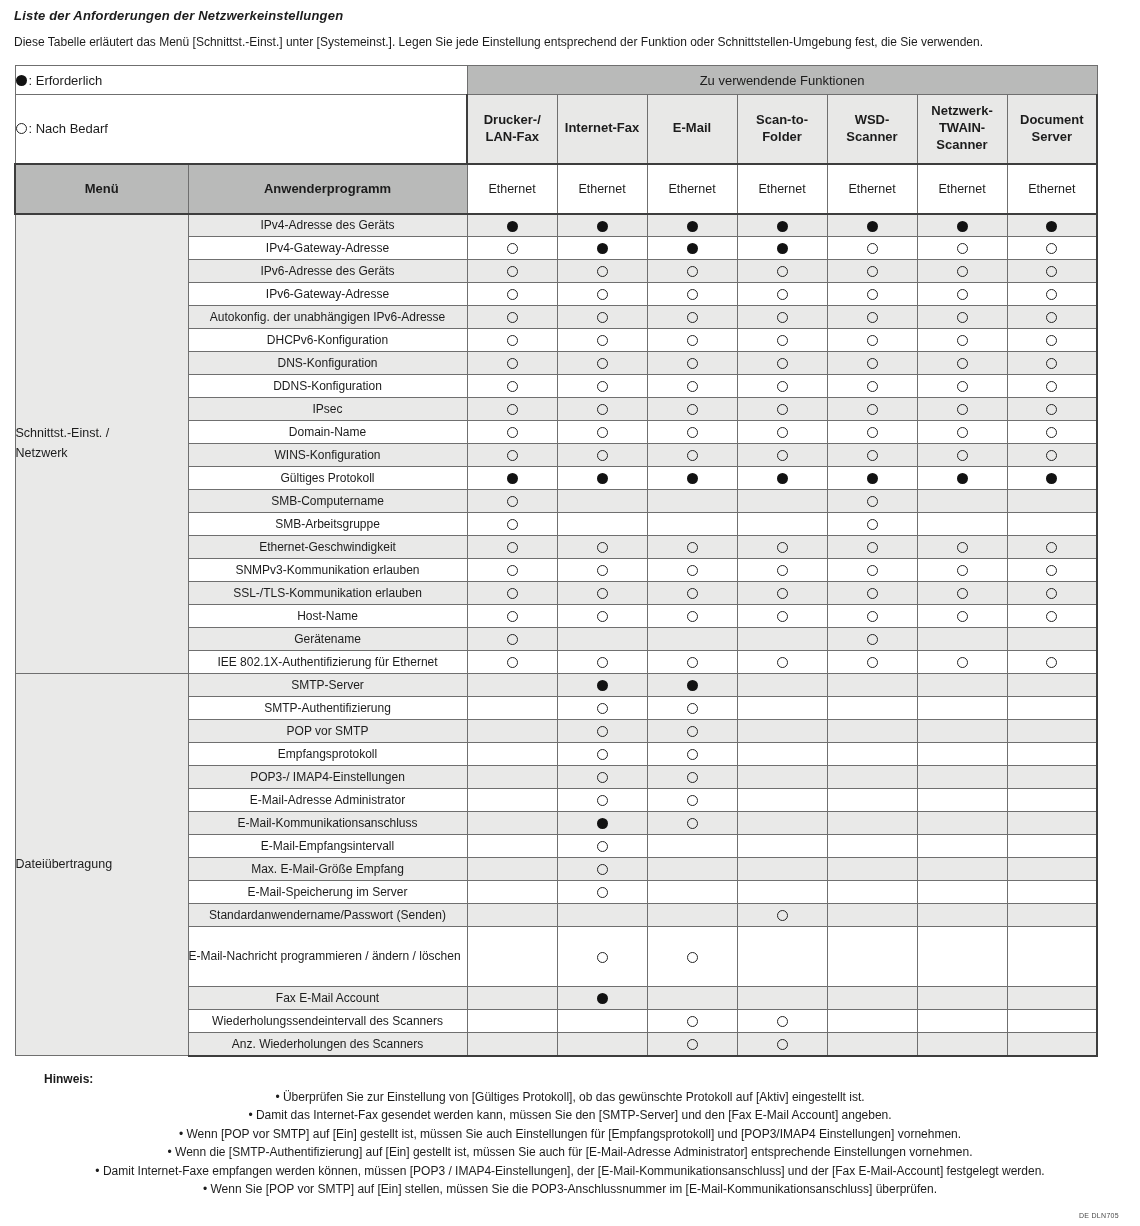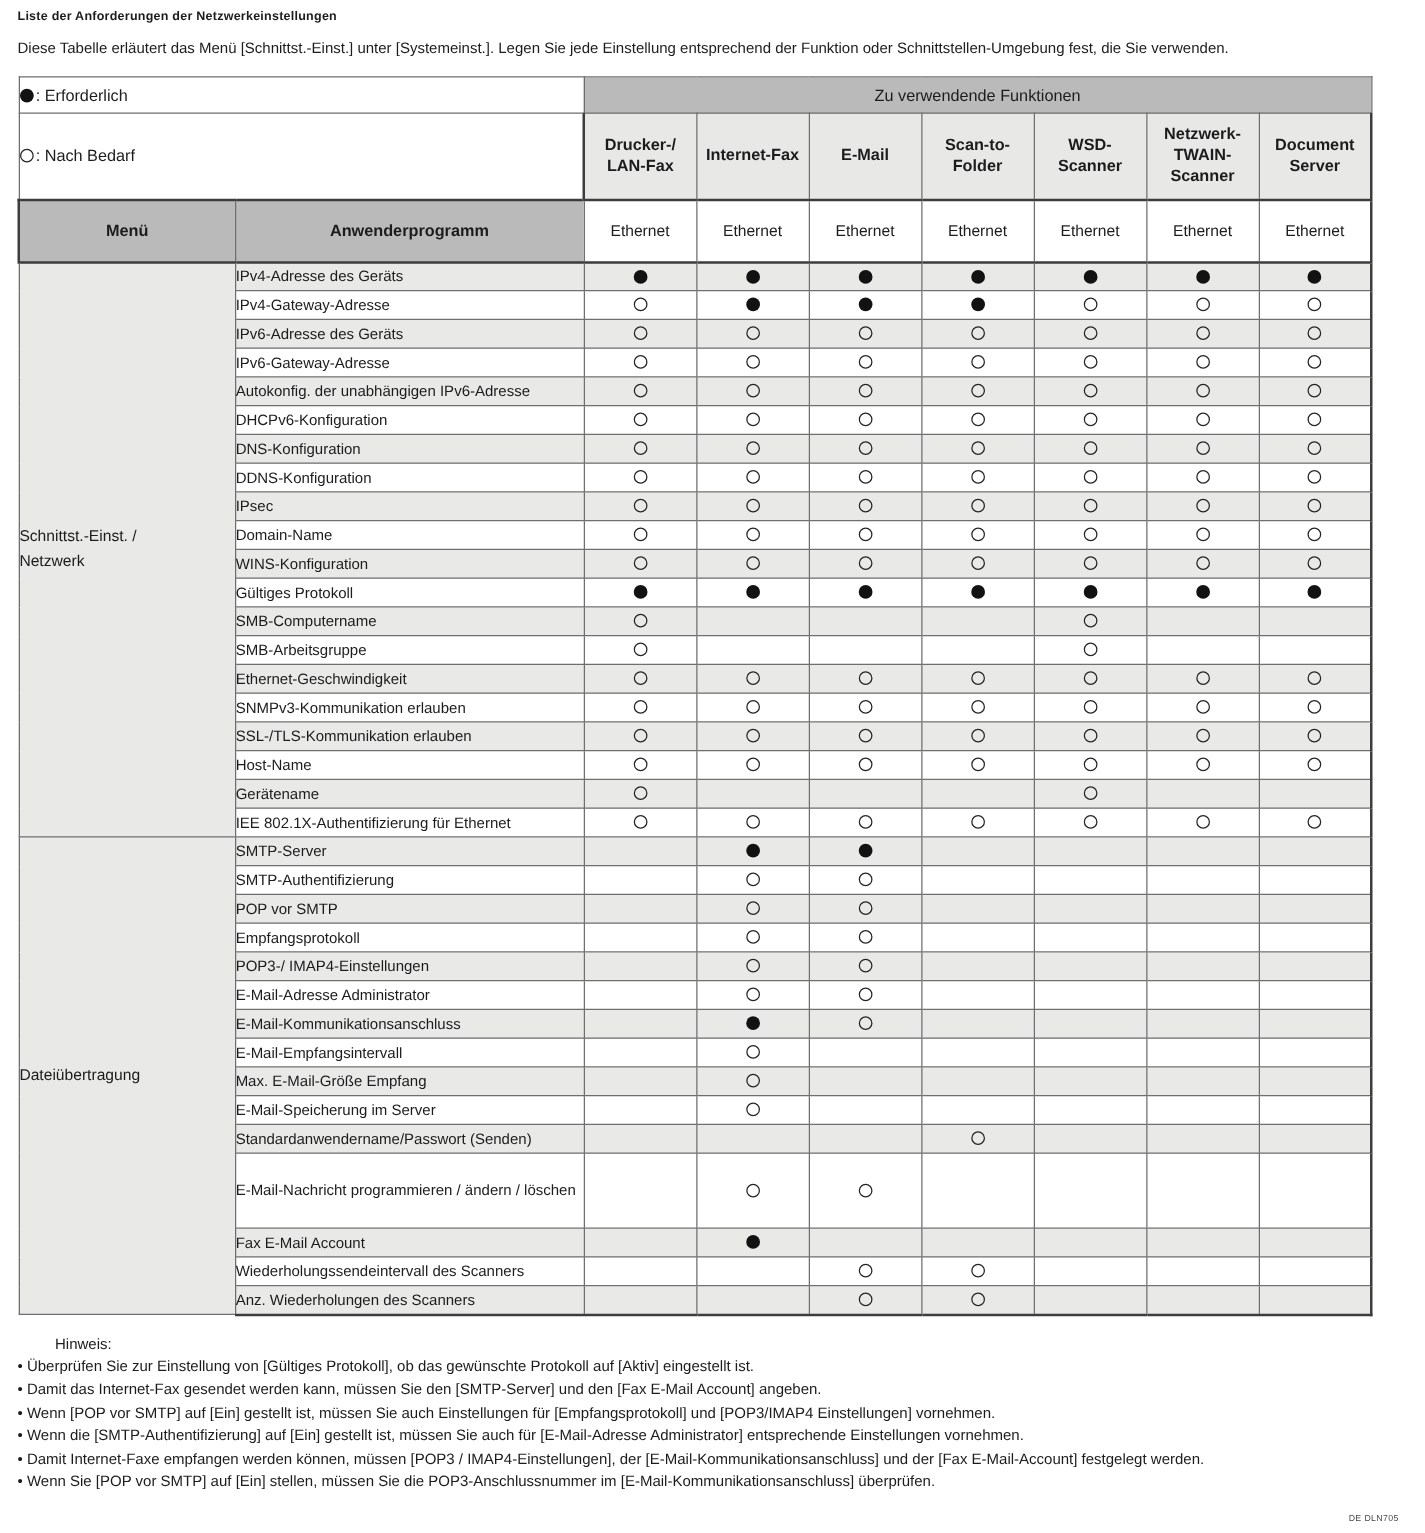--- a/index.html
+++ b/index.html
@@ -2,21 +2,21 @@
 <html><head>
 <meta charset="utf-8">
 <style>
   html,body{margin:0;padding:0;}
   body{
     width:1140px;height:1226px;background:#ffffff;position:relative;
     font-family:"Liberation Sans", sans-serif;color:#1c1c1c;
     -webkit-font-smoothing:antialiased;
   }
   .page{padding:8px 0 0 14px;}
-  .title{font-size:10px;font-weight:bold;margin:0;letter-spacing:0.2px;}
+  .title{font-size:13px;font-weight:bold;margin:0;letter-spacing:0.2px;font-style:italic;}
   .subtitle{font-size:12px;margin:12px 0 16px 0;}
 
   table.req{border-collapse:collapse;table-layout:fixed;width:1082px;margin-top:11px;}
   table.req th, table.req td{border:1px solid #6f6f6f;padding:0;font-weight:normal;}
 
   
   td.legend-cell{border:none;background:#fff;vertical-align:middle;padding-left:13px;}
   .legend-item{display:flex;align-items:center;font-size:13px;}
   .legend-item .lg-label{margin-left:2px;}
 
@@ -47,33 +47,33 @@
   tbody tr{height:23px;background:#ffffff;}
   tbody tr:nth-child(odd){background:#e9e9e8;}
   tbody tr.tall{height:60px;}
   tbody tr:first-child td{border-top:2px solid #3d3d3d;}
   tbody tr:last-child td{border-bottom:2px solid #3d3d3d;}
   tbody td:last-child{border-right:2px solid #3d3d3d;}
   td.menu-cell{
     background:#e9e9e8;font-weight:bold;font-size:12.5px;text-align:left;vertical-align:middle;
     white-space:pre-line;line-height:1.55;border-left:2px solid #3d3d3d;
   }
-  td.label-cell{font-size:12px;text-align:left;vertical-align:middle;padding:2px 6px 2px 8px;line-height:1.2;}
+  td.label-cell{font-size:12px;text-align:center;vertical-align:middle;padding:2px 6px 2px 8px;line-height:1.2;}
   td.label-cell.justify{text-align:justify;}
   td.dot-cell{text-align:center;vertical-align:middle;}
 
   
   .dot{display:inline-block;border-radius:50%;box-sizing:border-box;vertical-align:middle;}
   .dot-f{width:11px;height:11px;background:#121212;}
   .dot-o{width:11px;height:11px;border:1.7px solid #242424;background:transparent;}
 
   
   .notes{margin-top:13px;font-size:12px;width:1112px;}
-  .notes-heading{font-weight:normal;line-height:18px;padding-left:30px;}
-  .note-item{line-height:18.5px;}
+  .notes-heading{font-weight:bold;line-height:18px;padding-left:30px;}
+  .note-item{line-height:18.5px;text-align:center;}
   .note-item::before{content:"\2022  ";}
 
   .doc-code{position:absolute;right:21px;bottom:7px;font-size:7px;color:#4a4a4a;letter-spacing:0.3px;}
 </style>
 </head>
 <body>
 
 <div class="page">
 
   <h1 class="title">Liste der Anforderungen der Netzwerkeinstellungen</h1>

